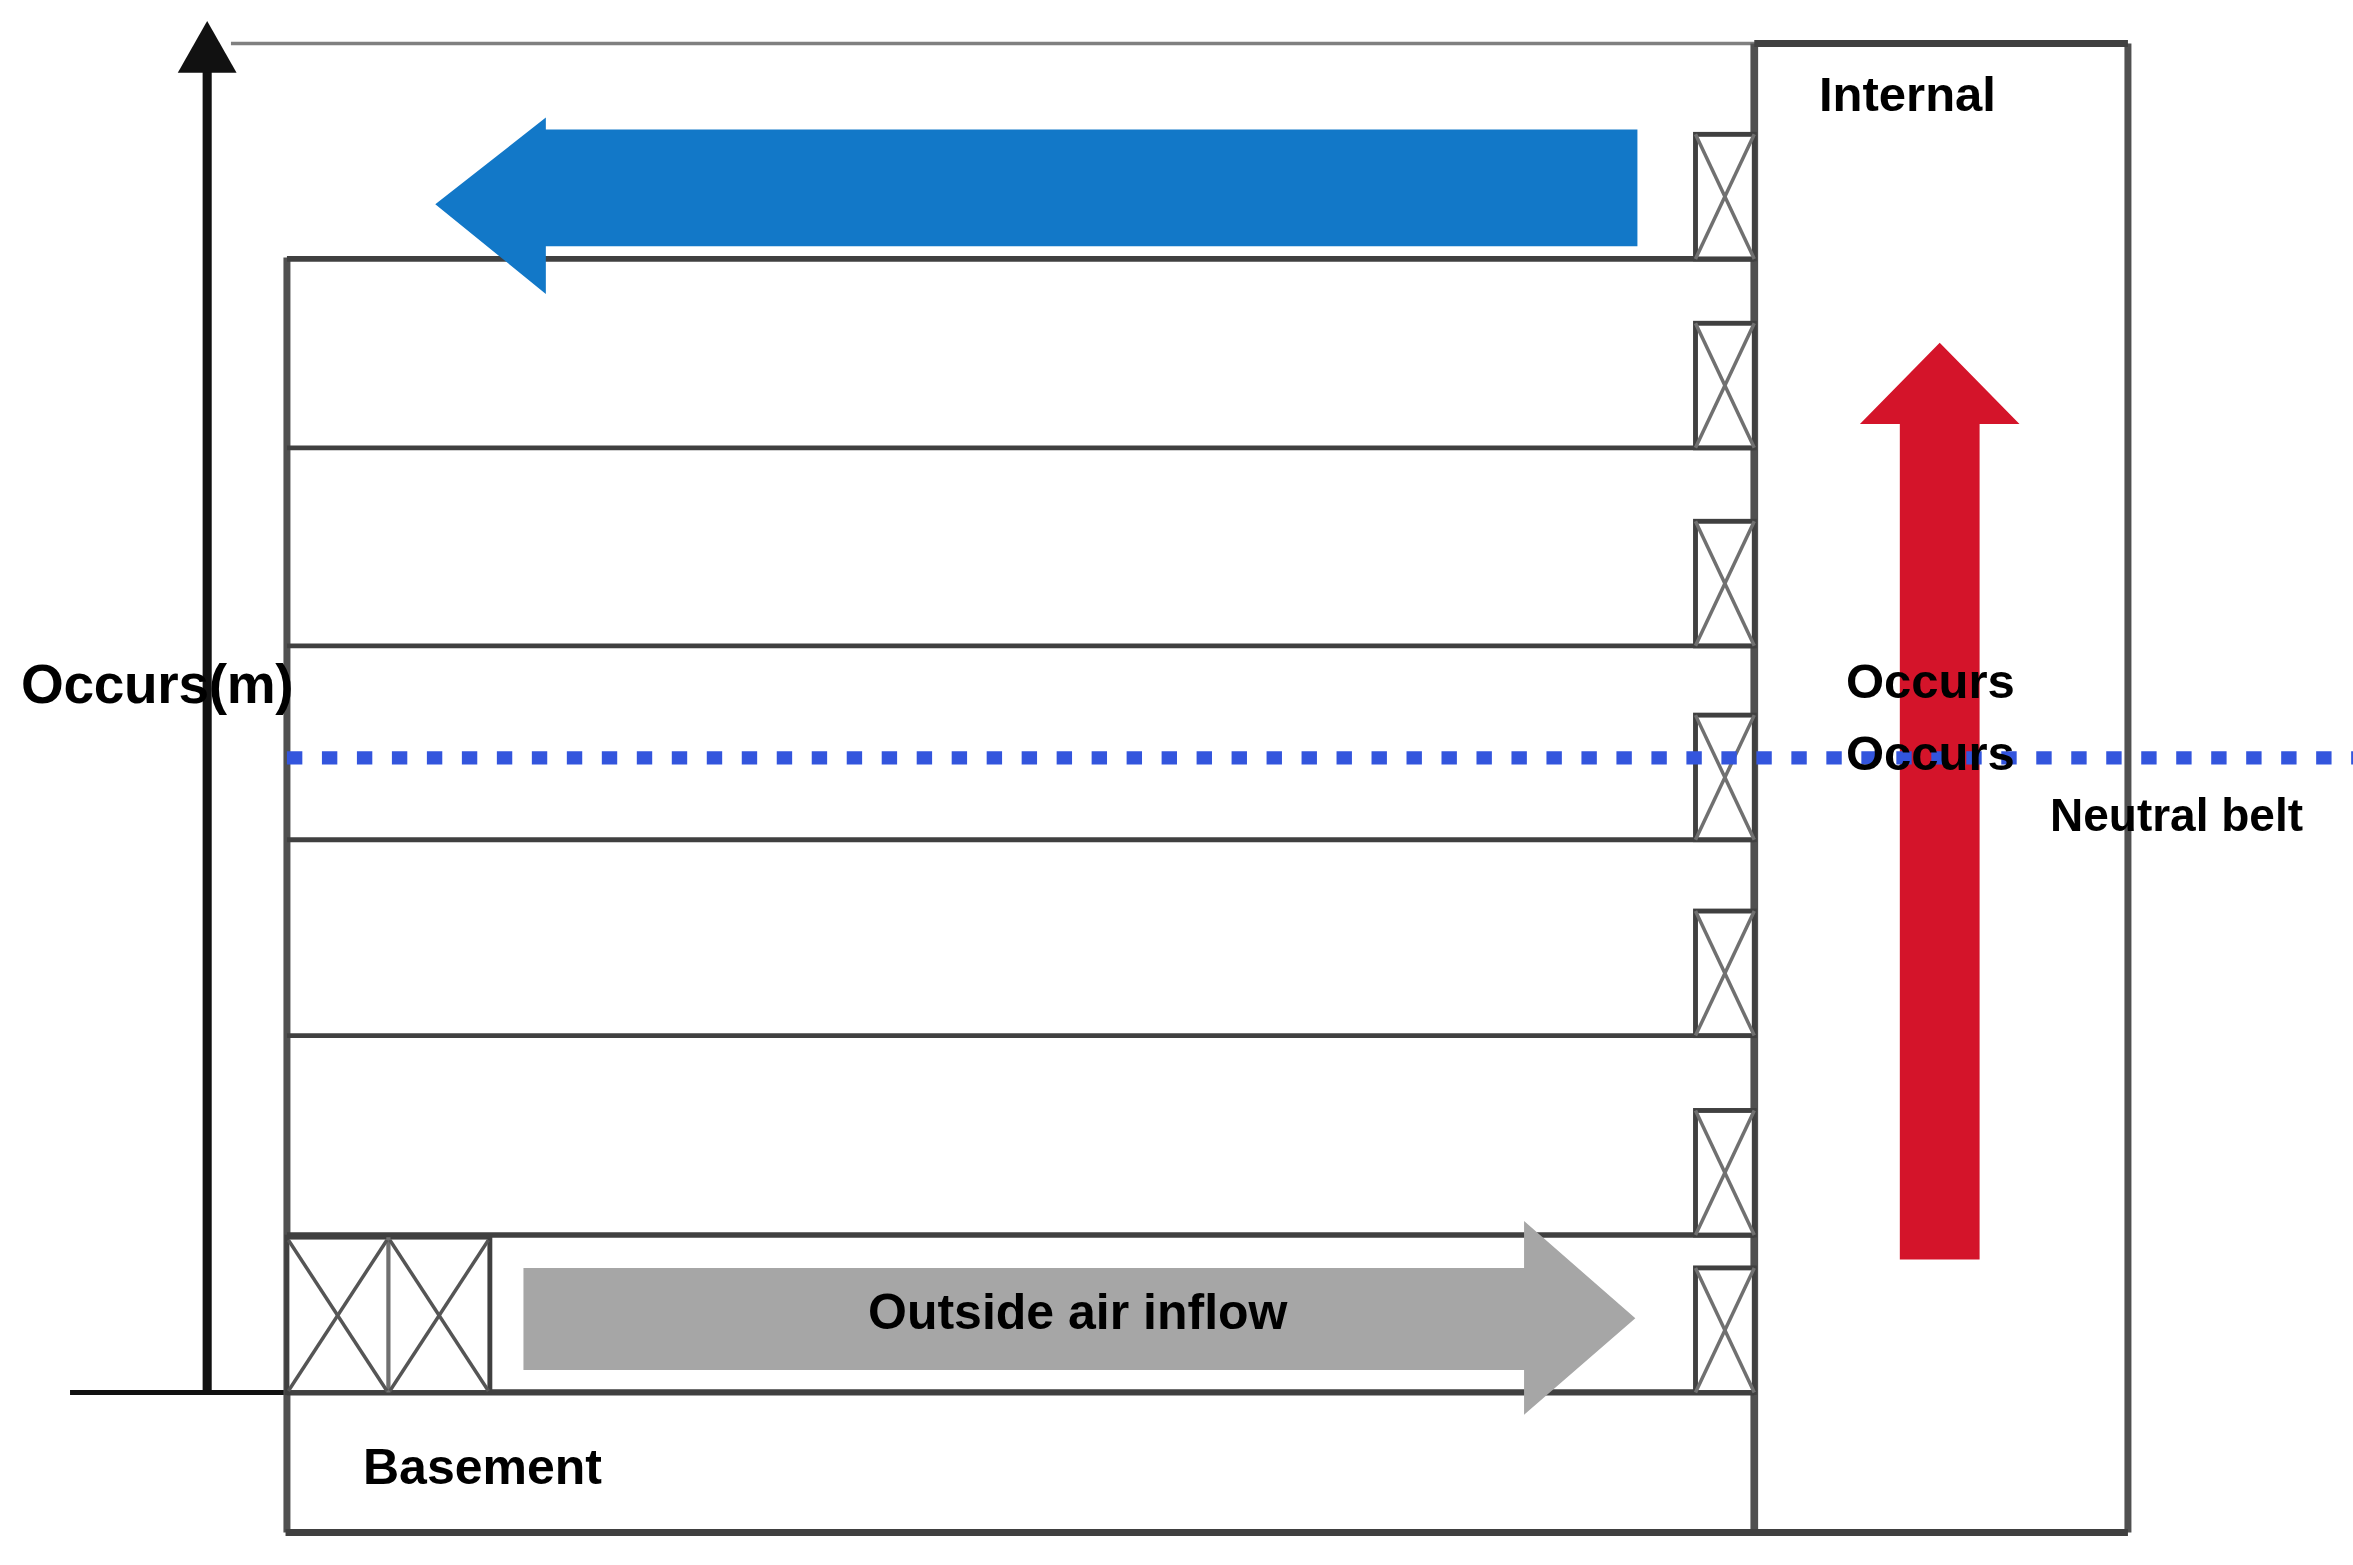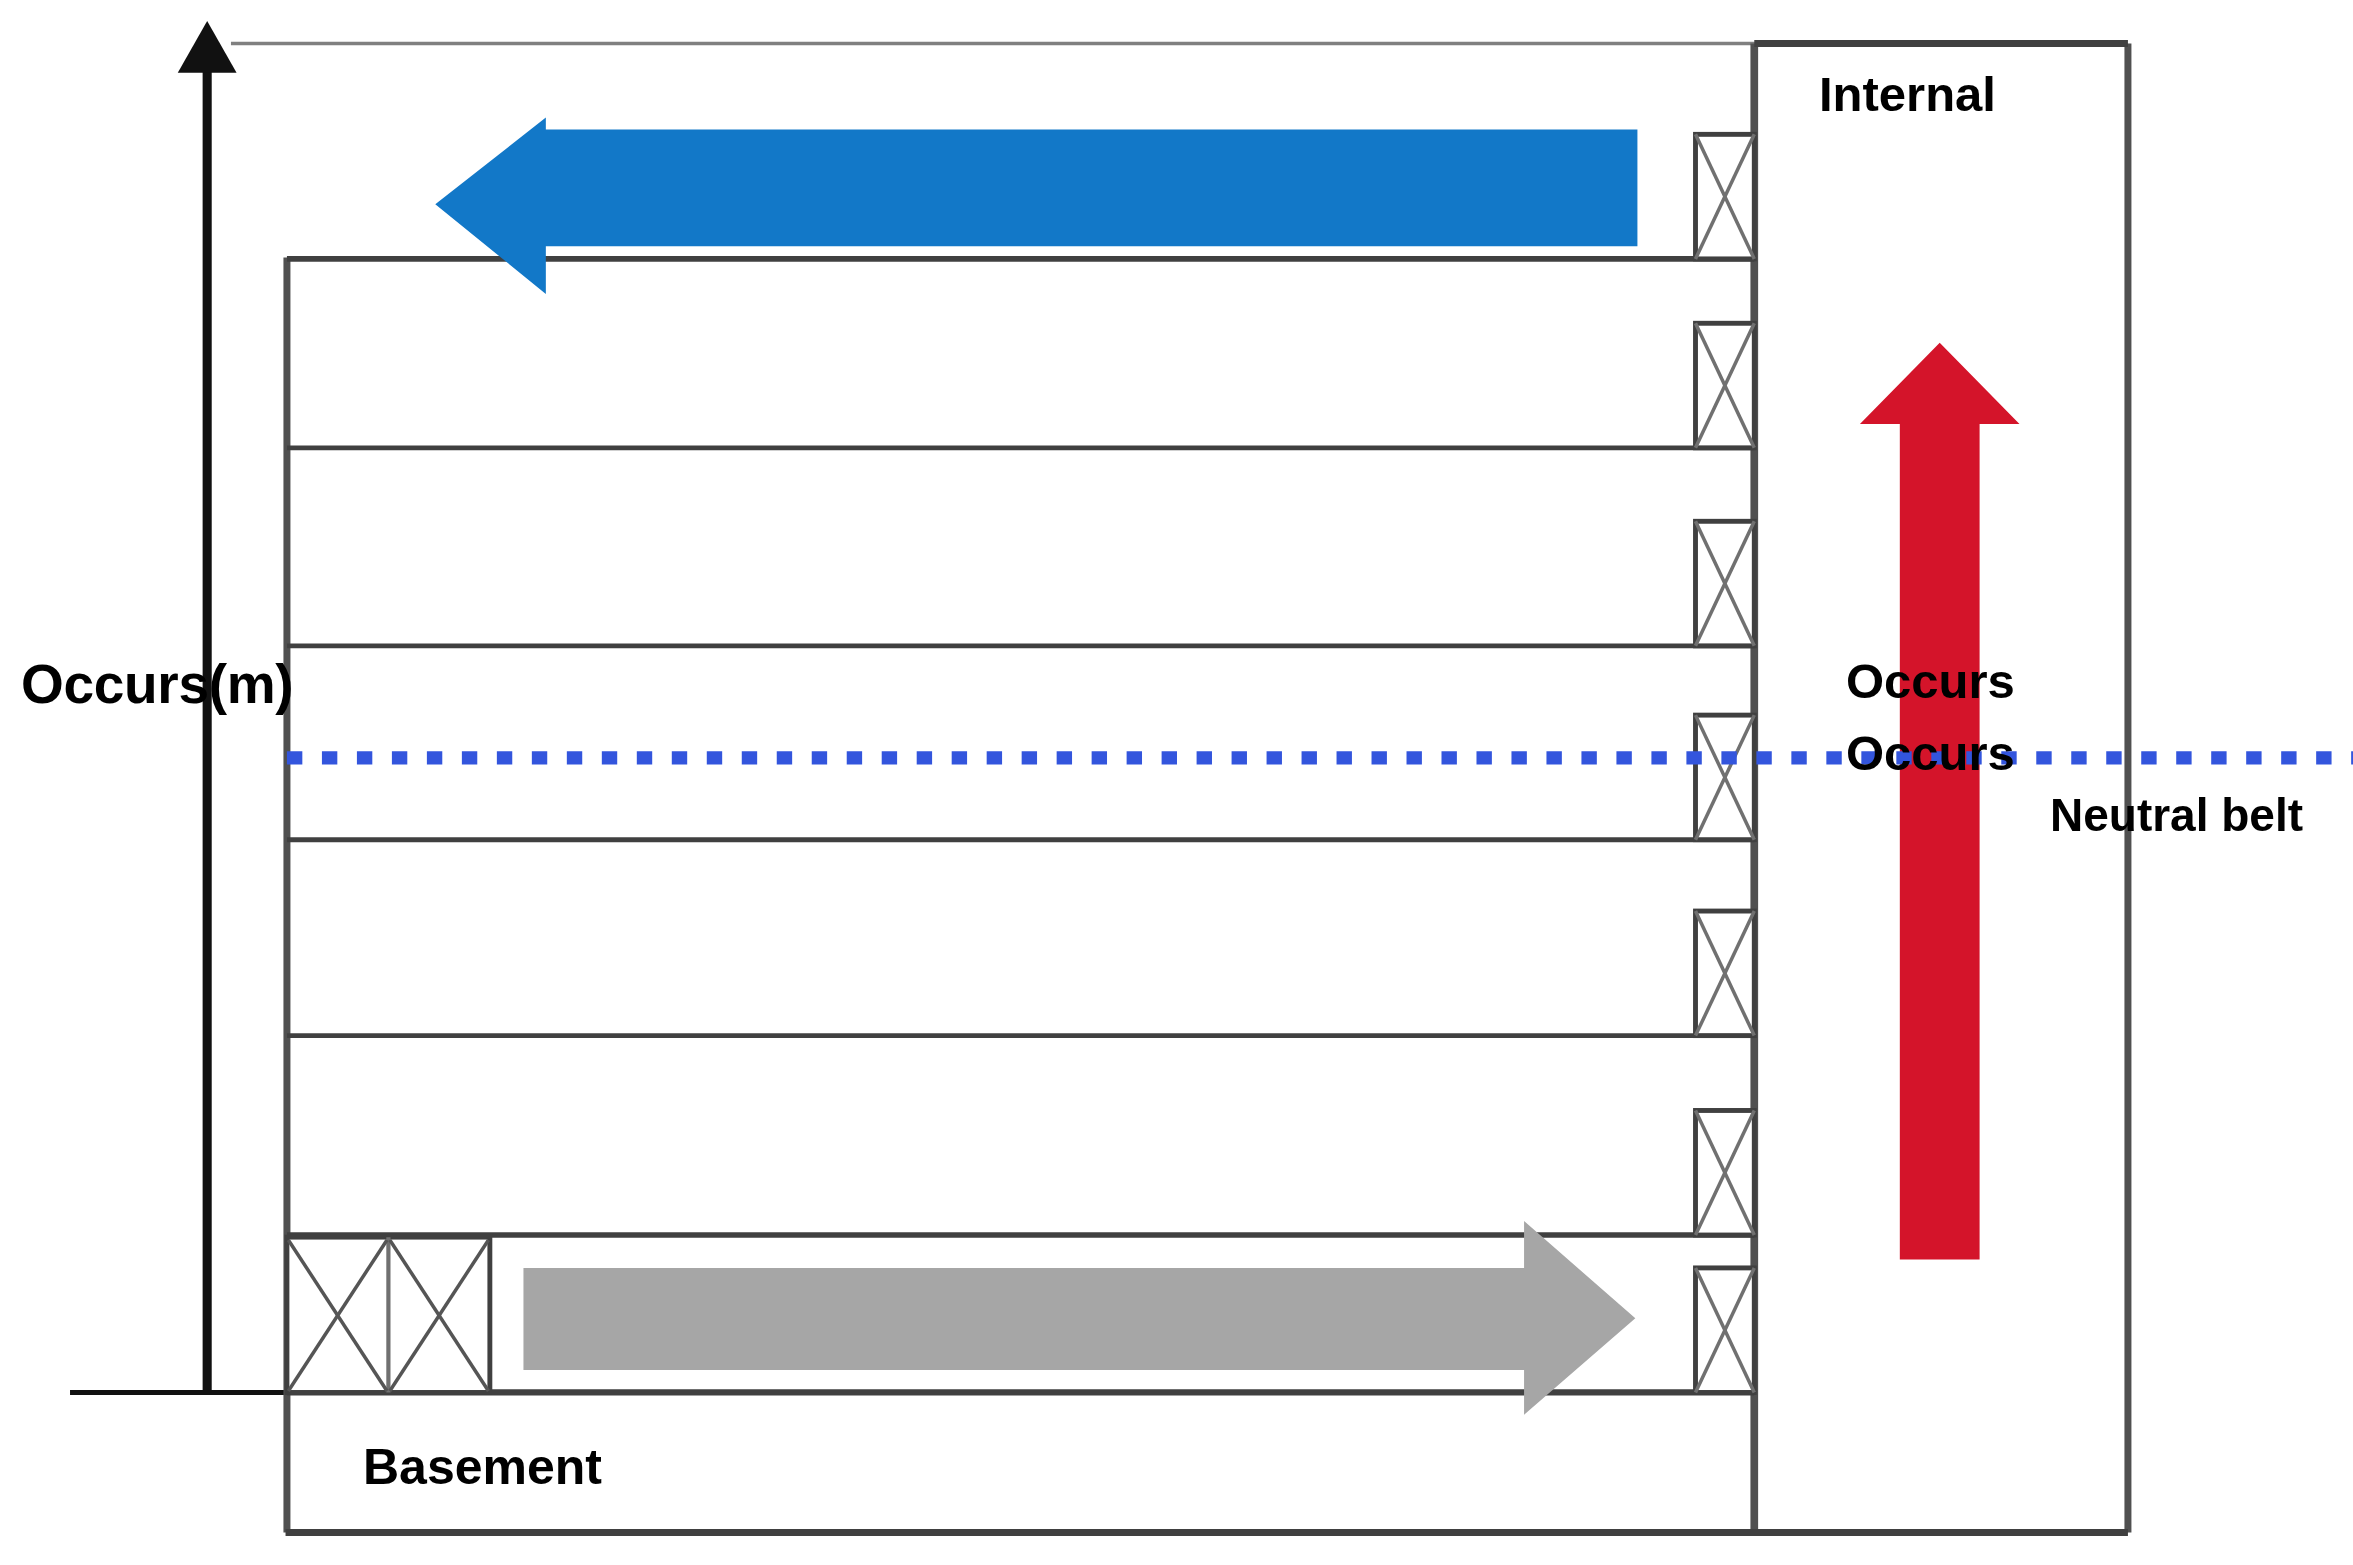--- a/index.html
+++ b/index.html
@@ -115,15 +115,16 @@
 
   <div class="lbl" id="updraft-label">Occurs</div>
 
   <div class="lbl" id="occurs-label">Occurs</div>
 
   <div class="lbl" id="neutralbelt-label">Neutral belt</div>
 
   <div class="lbl" id="basement-label">Basement</div>
 
 
+  <div class="lbl" id="outside-air-inflow-label">Outside air inflow</div>
 
 </div>
 
 
 </body></html>

